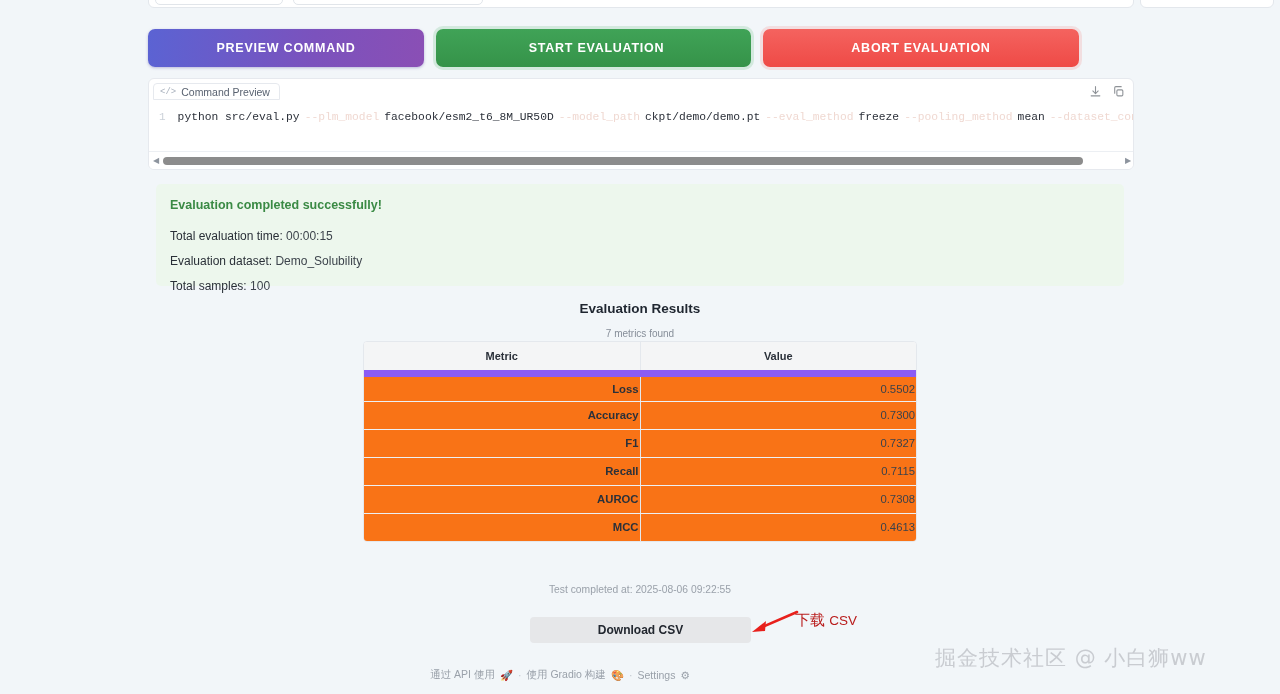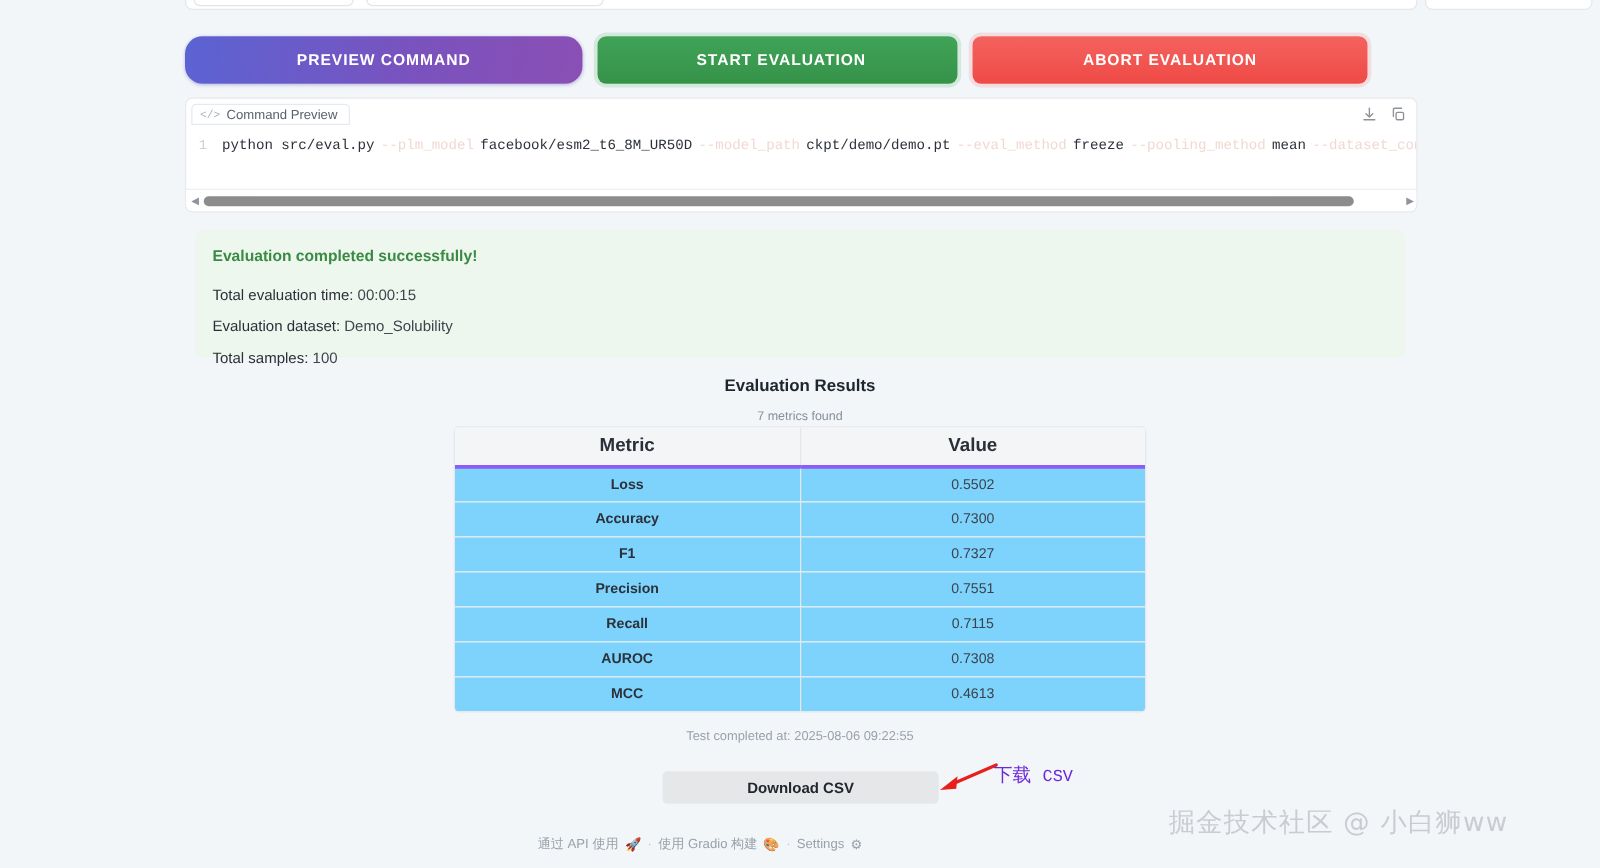--- a/index.html
+++ b/index.html
@@ -44,27 +44,26 @@
   .btn {
     border: none; border-radius: 7px;
     color: #ffffff;
     font-size: 12.5px; font-weight: bold;
     letter-spacing: 0.75px;
     cursor: pointer;
     display: flex; align-items: center; justify-content: center;
     font-family: "Liberation Sans", sans-serif;
   }
   .btn-preview {
-    width: 318px;
+    width: 276px;
     background: linear-gradient(95deg, #5b63d3 0%, #7b52bd 60%, #8a4fb5 100%);
     box-shadow: 0 1px 3px rgba(80,70,160,.35);
-    border-radius: 14px;
   }
   .btn-start {
-    width: 288px;
+    width: 315px;
     background: linear-gradient(180deg, #40a357 0%, #359349 100%);
     box-shadow: 0 0 0 3px rgba(70,180,100,.18);
     padding-left: 12px;
   }
   .btn-abort {
     width: 316px;
     background: linear-gradient(180deg, #f4635f 0%, #ef4a46 100%);
     box-shadow: 0 0 0 3px rgba(240,100,95,.16);
   }
 
@@ -158,30 +157,30 @@
     position: absolute; left: 363px; top: 341px;
     width: 554px;
     border: 1px solid #e4e8ed;
     border-radius: 4px;
     overflow: hidden;
     background: #fff;
   }
   table { width: 100%; border-collapse: collapse; }
   th {
     background: #f4f5f6;
-    font-size: 15px; font-weight: bold; color: #2a3039;
+    font-size: 11px; font-weight: bold; color: #2a3039;
     height: 31px; text-align: center;
-    border-bottom: 3px solid #8b5cf6;
+    border-bottom: 7px solid #8b5cf6;
   }
   th.metric-h { border-right: 1px solid #e4e8ed; }
   td {
-    height: 28px; text-align: center;
+    height: 28px; text-align: right;
     font-size: 11.3px; color: #3b424b;
     border-bottom: 1px solid #edf0f3;
-    background: #7dd3fc;
+    background: #f97316;
   }
   td.metric { font-weight: bold; color: #2b313a; border-right: 1px solid #e4e8ed; width: 50%; }
   tr:last-child td { border-bottom: none; }
 
   .completed {
     position: absolute; left: 0; top: 584px; width: 1280px;
     text-align: center; font-size: 10.3px; color: #9aa1aa;
   }
 
   
@@ -191,22 +190,22 @@
     background: #e6e7e9;
     border: none; border-radius: 4px;
     font-size: 12px; font-weight: bold; color: #22272f;
     cursor: pointer; font-family: "Liberation Sans", sans-serif;
   }
 
   
   .annot-arrow { position: absolute; left: 748px; top: 608px; }
   .annot-text {
     position: absolute; left: 795px; top: 611px;
-    color: #6d28d9; font-size: 15px;
-    font-family: Liberation Mono, monospace;
+    color: #b91c1c; font-size: 15px;
+    font-family: Liberation Sans, sans-serif;
   }
   .annot-text .csv { font-size: 13.5px; }
 
   
   .footer {
     position: absolute; left: 0; top: 668px; width: 1120px;
     display: flex; justify-content: center; align-items: center; gap: 5px;
     font-size: 10.5px; color: #9aa1aa;
   }
   .footer a { color: #9aa1aa; text-decoration: none; cursor: pointer; }
@@ -309,24 +308,20 @@
           </tr>
           <tr>
             <td class="metric">Accuracy</td>
             <td>0.7300</td>
           </tr>
           <tr>
             <td class="metric">F1</td>
             <td>0.7327</td>
           </tr>
           <tr>
-            <td class="metric">Precision</td>
-            <td>0.7551</td>
-          </tr>
-          <tr>
             <td class="metric">Recall</td>
             <td>0.7115</td>
           </tr>
           <tr>
             <td class="metric">AUROC</td>
             <td>0.7308</td>
           </tr>
           <tr>
             <td class="metric">MCC</td>
             <td>0.4613</td>

